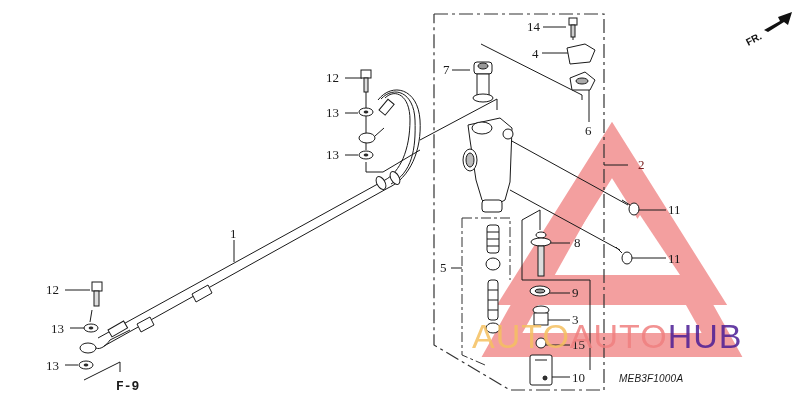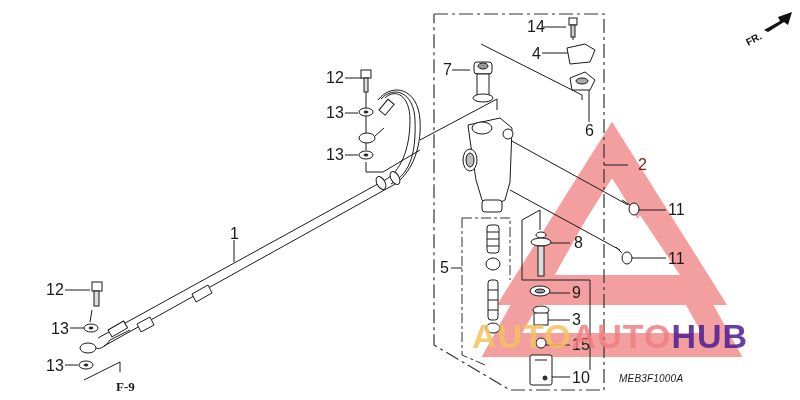--- a/index.html
+++ b/index.html
@@ -1,21 +1,21 @@
 <!DOCTYPE html>
 <html><head>
 <meta charset="utf-8">
 <style>
   html, body { margin:0; padding:0; background:#ffffff; }
   body { width:800px; height:400px; overflow:hidden; position:relative; font-family:"Liberation Sans", sans-serif; }
   #canvas { position:absolute; left:0; top:0; width:800px; height:400px; }
-  .lbl { position:absolute; font-size:16px; color:#1a1a1a; line-height:13px; font-family:Liberation Sans, sans-serif; }
-  .lbl-bold { position:absolute; font-size:13px; font-weight:bold; color:#1a1a1a; font-family:Liberation Serif, serif; }
+  .lbl { position:absolute; font-size:13px; color:#1a1a1a; line-height:13px; font-family:Liberation Serif, serif; }
+  .lbl-bold { position:absolute; font-size:13px; font-weight:bold; color:#1a1a1a; font-family:Liberation Mono, monospace; }
   .code { position:absolute; font-size:10px; color:#1a1a1a; font-family:"Liberation Sans", sans-serif; letter-spacing:0.2px;font-style:italic; }
-  .wm { position:absolute; font-family:"Liberation Sans", sans-serif; font-weight:bold; font-size:34px; letter-spacing:1px; line-height:34px; }
+  .wm { position:absolute; font-family:"Liberation Sans", sans-serif; font-weight:normal; font-size:34px; letter-spacing:1px; line-height:34px; }
   .fr { position:absolute; font-weight:bold; font-size:10px; color:#111; transform:rotate(-28deg); transform-origin:left top; font-family:"Liberation Sans", sans-serif; }
 </style>
 </head>
 <body>
 
 <svg id="canvas" viewBox="0 0 800 400" xmlns="http://www.w3.org/2000/svg">
 
   <g opacity="0.75">
     <polygon points="612,150 700,290 524,290" fill="none" stroke="#f08080" stroke-width="30" stroke-linejoin="miter"></polygon>
     <polygon points="565,230 610,155 660,230" fill="#f08080" opacity="0"></polygon>

